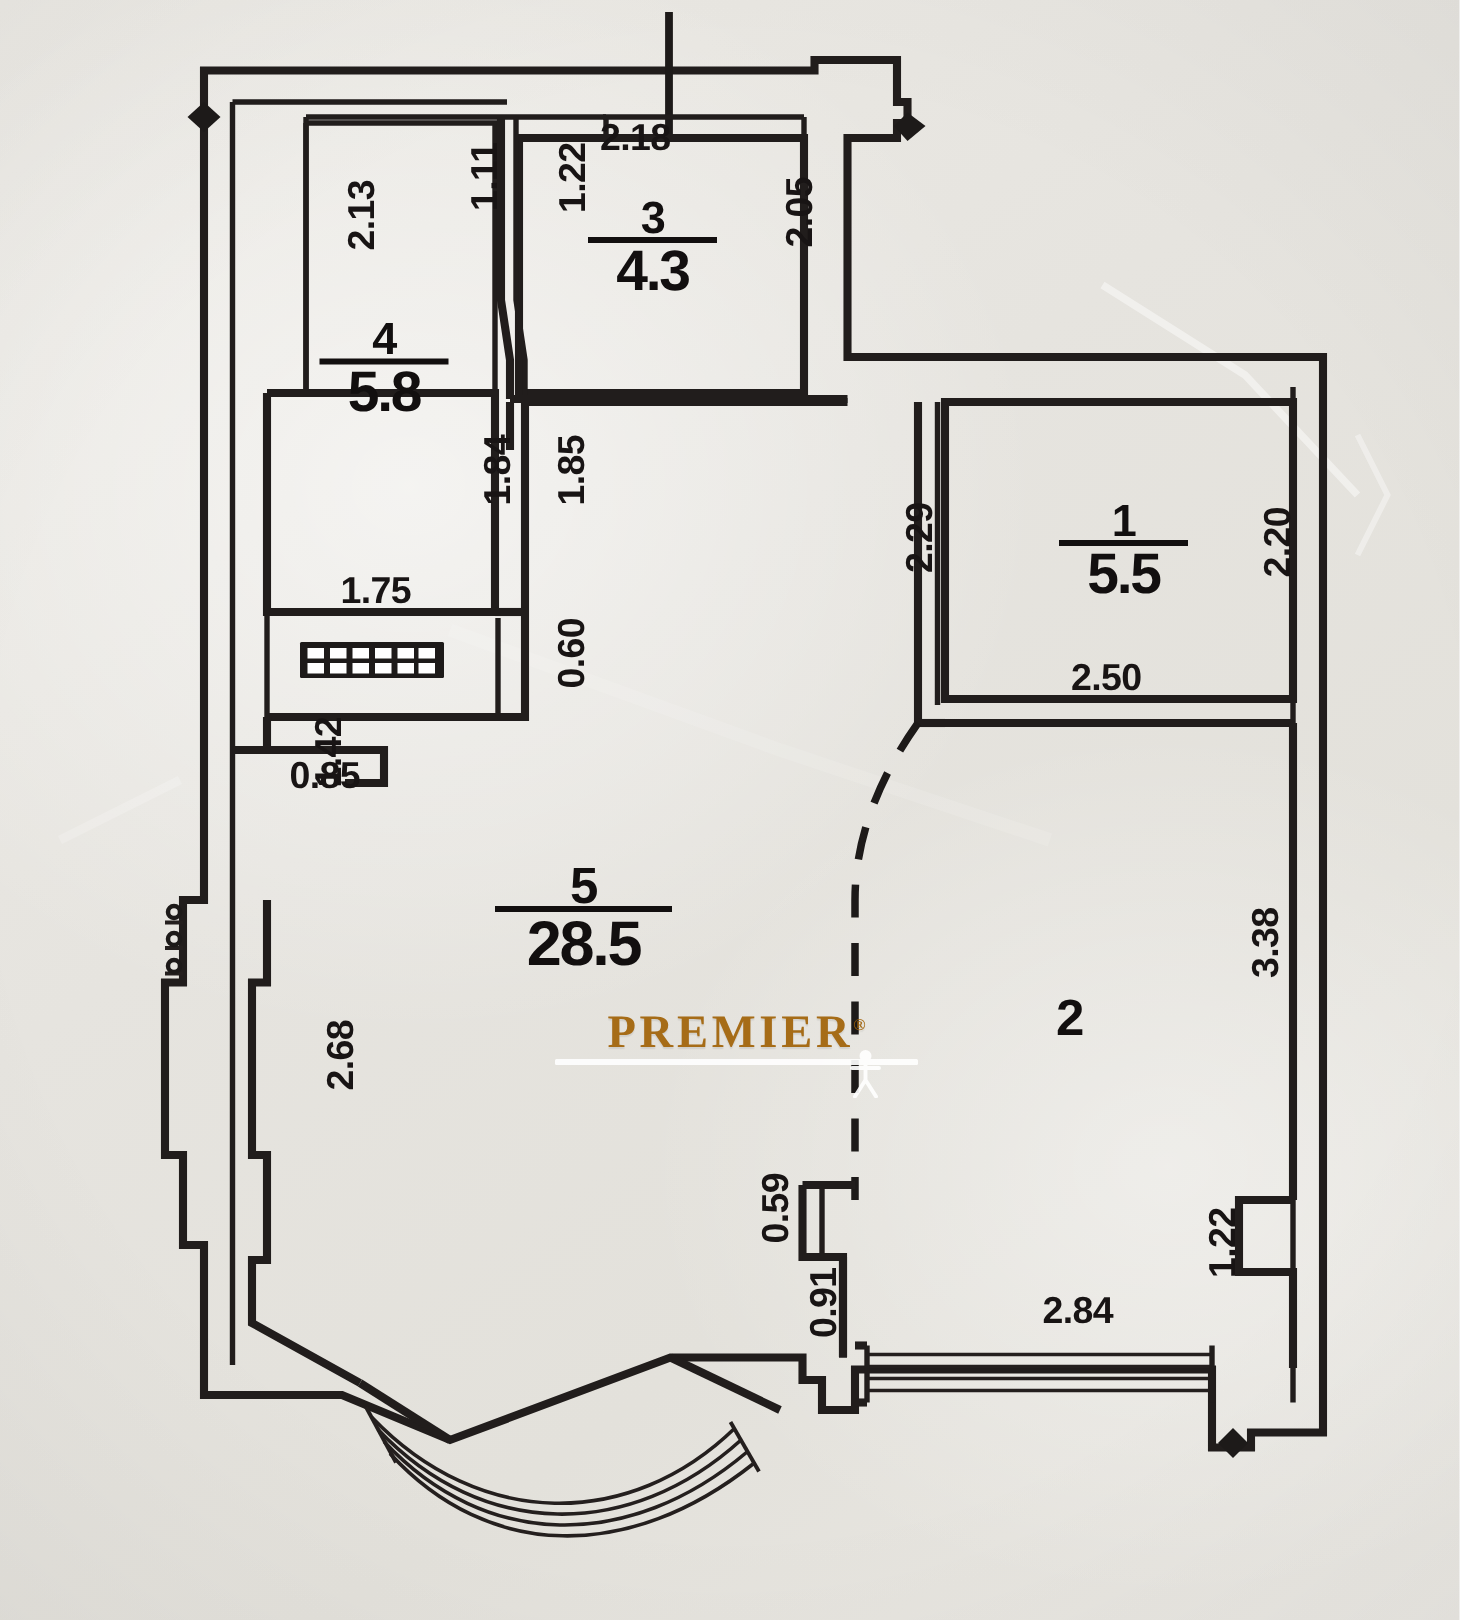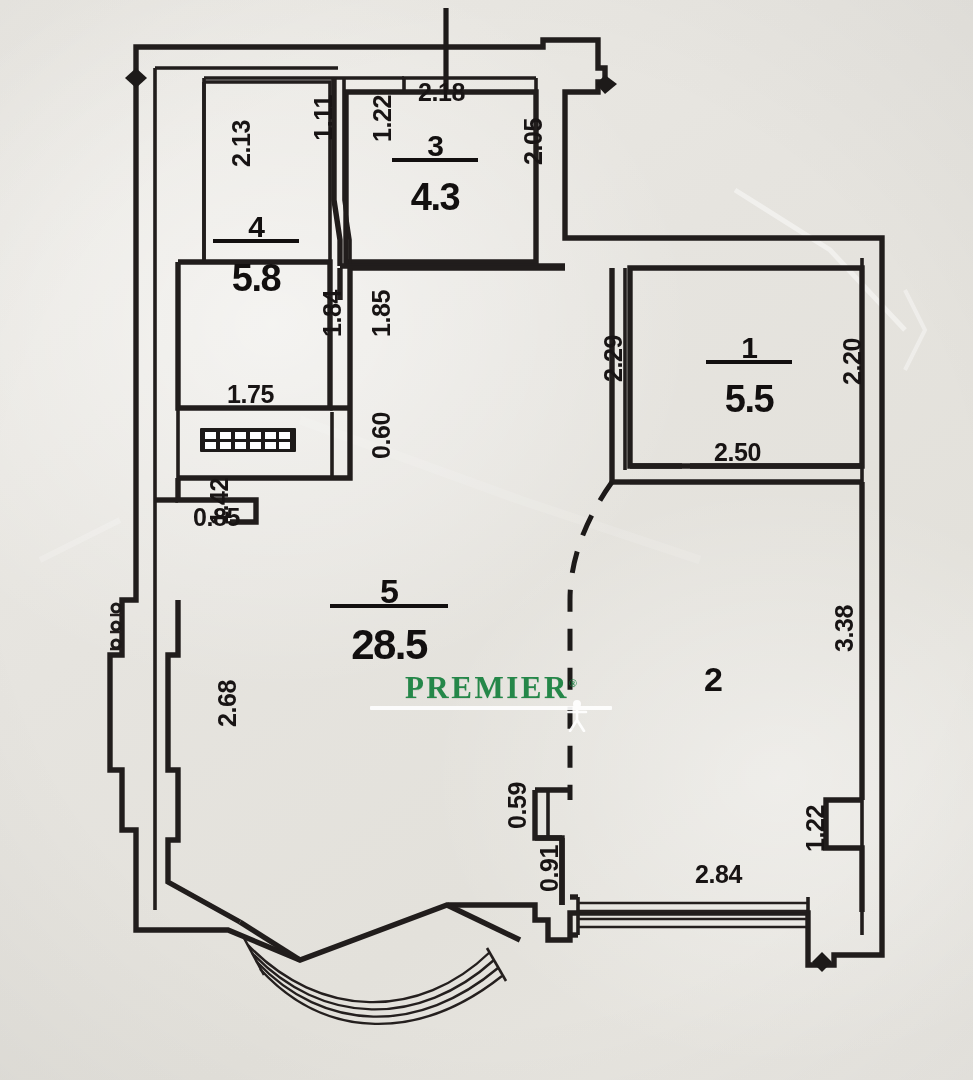--- a/index.html
+++ b/index.html
@@ -43,34 +43,34 @@
   .dim.h{font-size:25px;}
   .dim.v{font-size:25px;transform-origin:0 0;}
   .roombox{position:absolute;text-align:center;color:#120f0f;white-space:nowrap;}
   .roombox .num{
     font-size:34px;font-weight:bold;line-height:0.95;
     font-family:"Liberation Sans", sans-serif;letter-spacing:-1px;
   }
   .roombox .area{
     font-size:42px;font-weight:bold;line-height:1.0;
     font-family:"Liberation Sans", sans-serif;letter-spacing:-1.5px;
-    border-top:4px solid #120f0f;padding-top:16px;margin-top:-3px;
+    border-top:4px solid #120f0f;padding-top:0px;margin-top:-3px;
   }
   .roombox.small .num{font-size:30px;}
   .roombox.small .area{font-size:38px;border-top-width:4px;}
 
   
   #watermark{
     position:absolute;left:368px;top:672px;width:246px;
     text-align:center;pointer-events:none;user-select:none;
     opacity:0.92;
   }
   #watermark .wm-top{
     font-family:"Liberation Serif", serif;
-    font-size:31px;font-weight:bold;color:#15803d;
+    font-size:31px;font-weight:bold;color:#a16207;
     letter-spacing:2.5px;line-height:1;
     text-shadow:0 1px 1px rgba(0,0,0,0.10);
     position:relative;display:inline-block;
   }
   #watermark .wm-reg{
     font-size:11px;vertical-align:super;letter-spacing:0;
   }
   #watermark .wm-rule{
     height:4px;background:#ffffff;margin:3px 2px 2px 2px;border-radius:1px;
   }
@@ -341,21 +341,21 @@
       <path class="glaze" d="M252,953 C 322,1027 420,1027 494,960"></path>
       <path class="glaze" d="M256,961 C 324,1034 420,1034 498,968"></path>
       <path class="glaze" d="M260,969 C 326,1041 420,1041 502,976"></path>
 
       <path class="wall-hair" d="M244,938 L264,975"></path>
       <path class="wall-hair" d="M487,948 L506,981"></path>
     </g>
 
   </svg>
 
-  <div class="dim h" style="left:418px;top:80px;text-align:center;">2.18</div>
+  <div class="dim h" style="left:400px;top:80px;text-align:center;">2.18</div>
 
   <div class="dim v" style="left:311px;top:95px;transform:rotate(-90deg) translate(-100%,0);">1.11</div>
 
   <div class="dim v" style="left:370px;top:95px;transform:rotate(-90deg) translate(-100%,0);">1.22</div>
 
   <div class="dim v" style="left:229px;top:120px;transform:rotate(-90deg) translate(-100%,0);">2.13</div>
 
   <div class="dim v" style="left:521px;top:118px;transform:rotate(-90deg) translate(-100%,0);">2.05</div>
 
   <div class="dim v" style="left:320px;top:290px;transform:rotate(-90deg) translate(-100%,0);">1.84</div>

